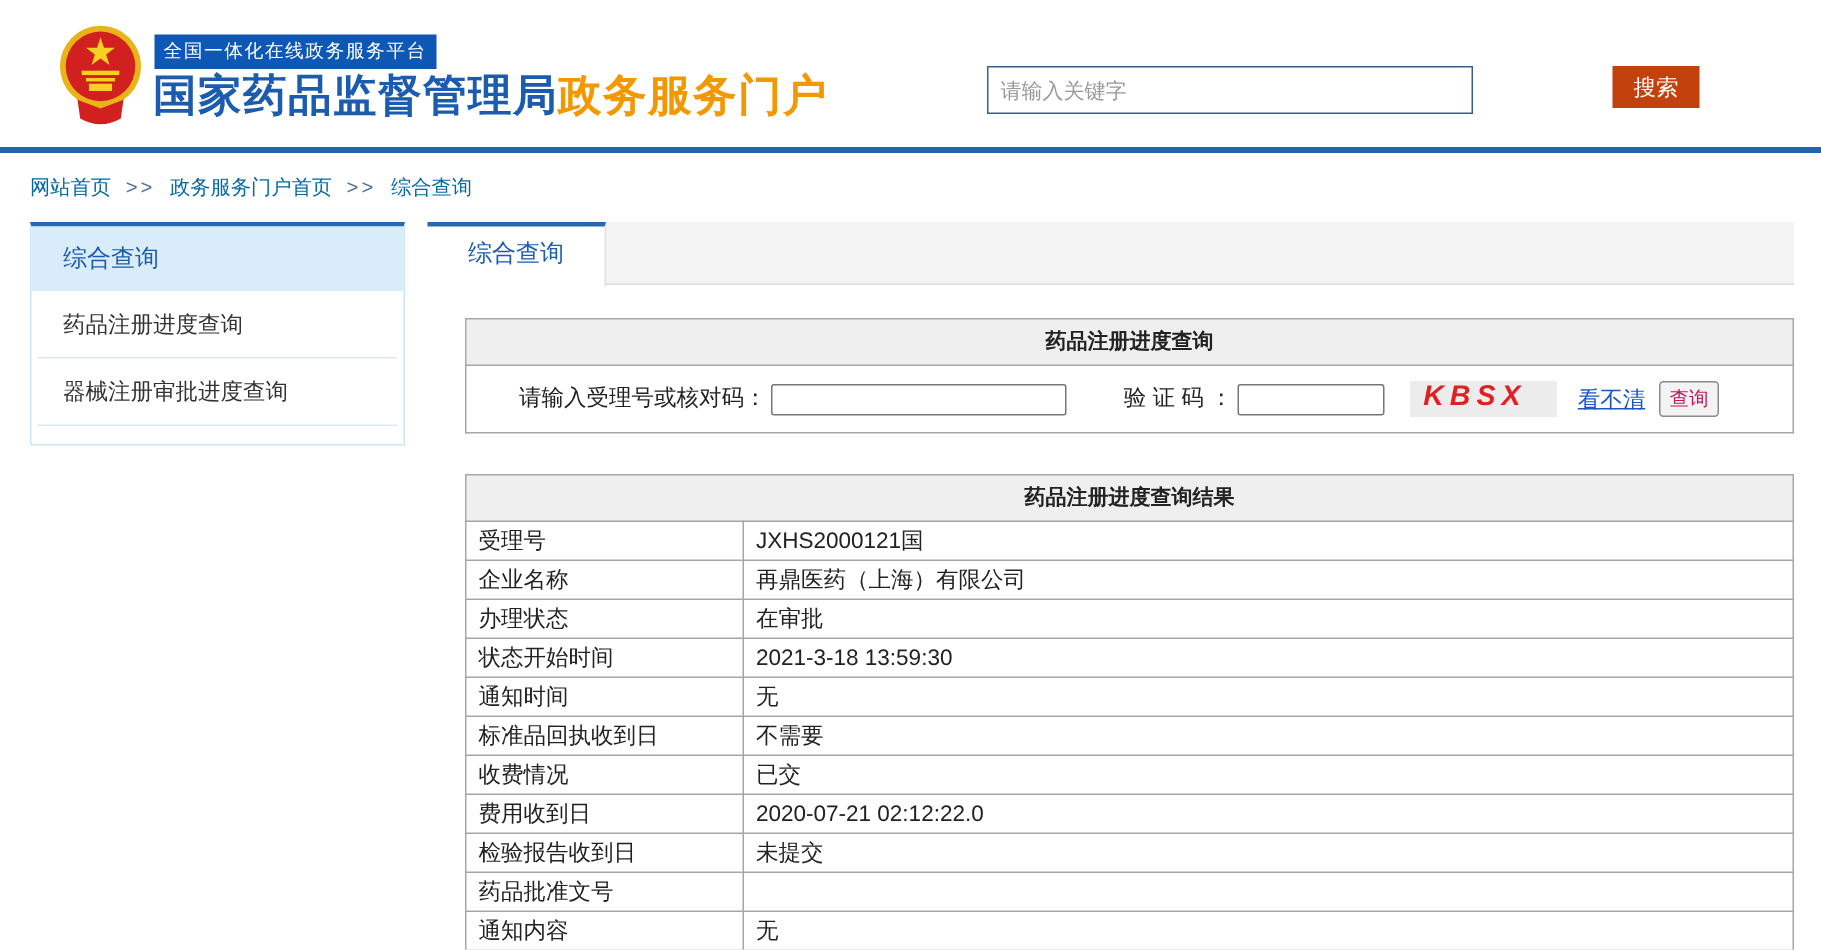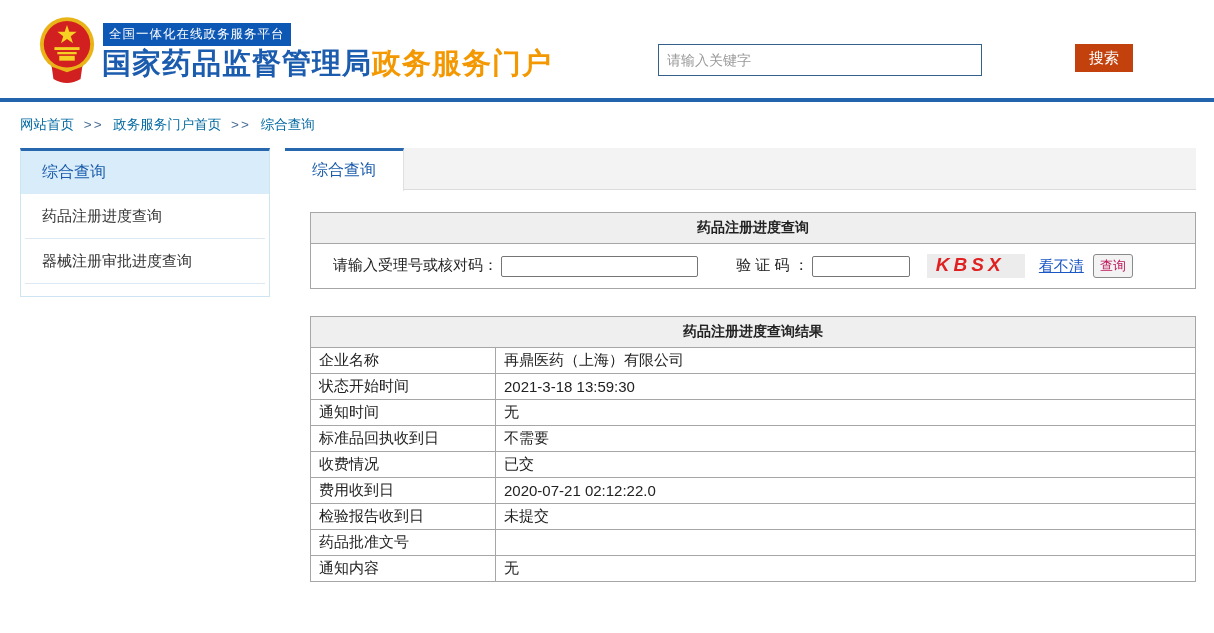--- a/index.html
+++ b/index.html
@@ -44,21 +44,21 @@
                 border-top:3px solid #2767ad; border-right:1px solid #e0e0e0;
                 color:#1b5cab; font-size:16px; text-align:center; line-height:38px;
                 z-index:2; cursor:pointer; }
 
   table { border-collapse:collapse; width:886px; margin-left:25px; color:#222; }
   th,td { border:1px solid #a6a6a6; font-size:15px; }
   th { background:#efefef; font-weight:bold; font-size:14px; text-align:center; padding:6px 0; }
 
   .form-table { margin-top:22px; }
   .form-cell { padding:10px 0; white-space:nowrap; }
-  .form-label { margin-left:22px; }
+  .form-label { margin-left:35px; }
   .receipt-input { width:197px; height:21px; border:1px solid #767676; border-radius:2px;
                    margin-left:3px; vertical-align:middle; outline:none; padding:0 4px; }
   .captcha-label { margin-left:34px; }
   .captcha-input { width:98px; height:21px; border:1px solid #767676; border-radius:2px;
                    margin-left:3px; vertical-align:middle; outline:none; padding:0 4px; }
   .captcha-code { display:inline-block; margin-left:13px; background:#ececec; color:#e02121;
                   font-weight:bold; font-style:italic; font-size:19px; letter-spacing:4px;
                   padding:0 20px 2px 9px; vertical-align:middle;
                   font-family:"Liberation Sans",sans-serif; }
   .refresh-link { margin-left:10px; color:#1a56c4; text-decoration:underline; font-size:15px;
@@ -131,22 +131,30 @@
     </tr>
   </tbody>
     </table>
 
   <table class="results-table">
     <tbody>
         <tr>
           <th colspan="2">药品注册进度查询结果</th>
         </tr>
     <tr>
+          <td class="lbl">受理号</td>
+          <td>JXHS2000121国</td>
+        </tr>
+    <tr>
           <td class="lbl">企业名称</td>
           <td>再鼎医药（上海）有限公司</td>
+        </tr>
+    <tr>
+          <td class="lbl">办理状态</td>
+          <td>在审批</td>
         </tr>
     <tr>
           <td class="lbl">状态开始时间</td>
           <td>2021-3-18 13:59:30</td>
         </tr>
     <tr>
           <td class="lbl">通知时间</td>
           <td>无</td>
         </tr>
     <tr>

